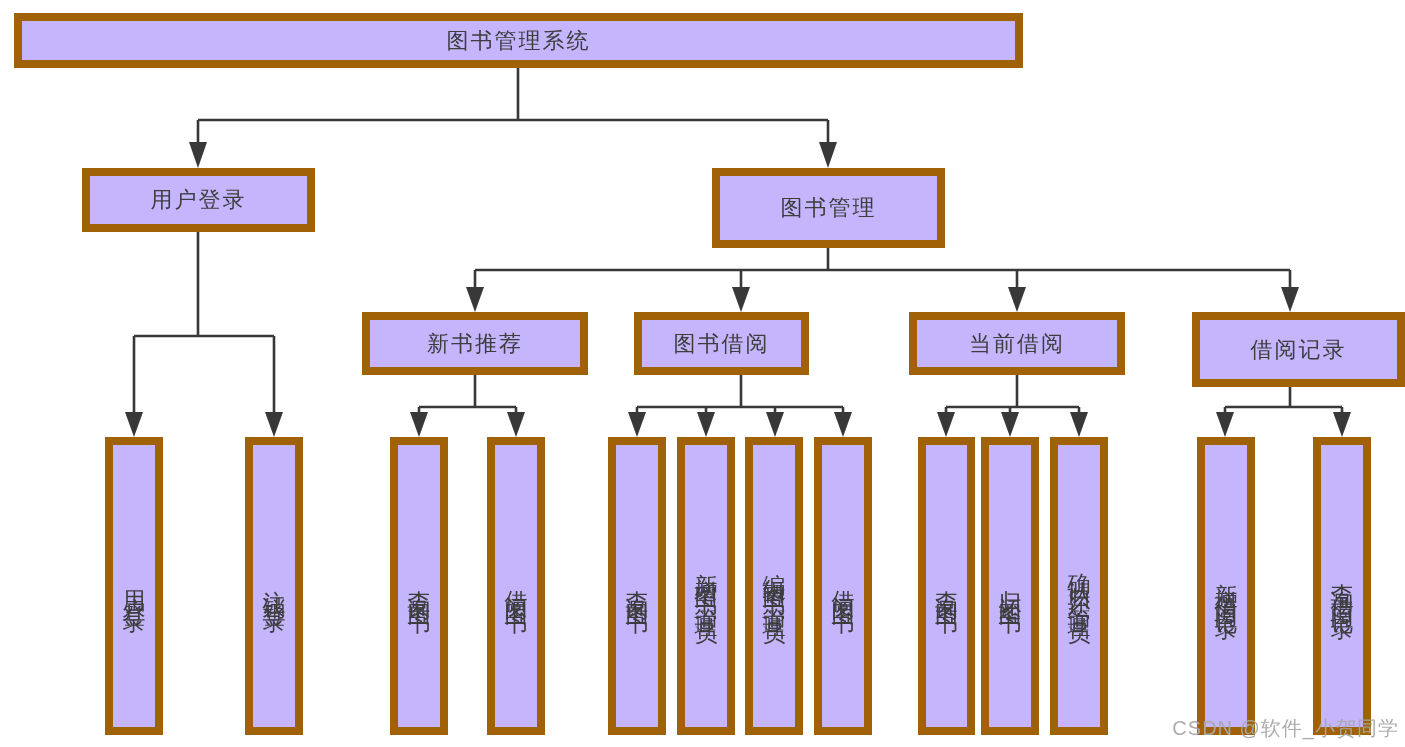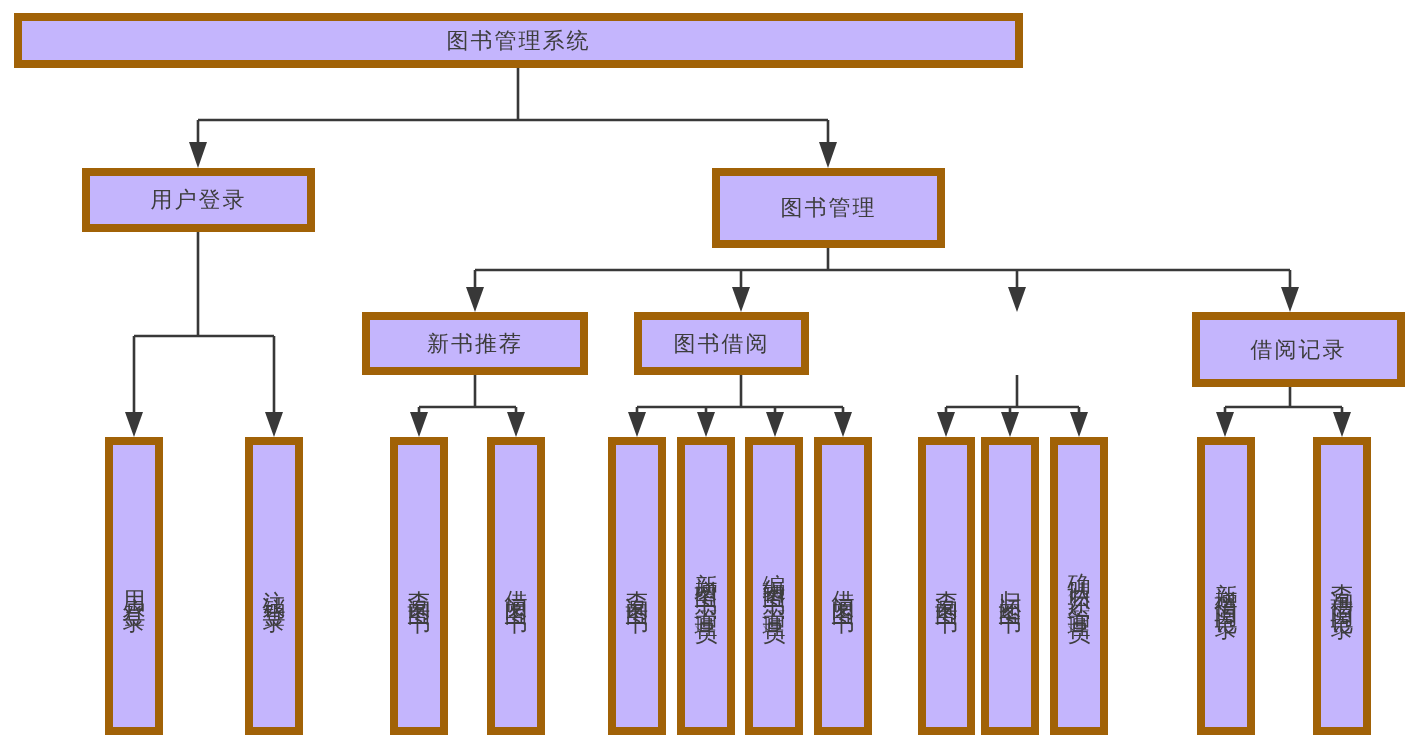--- a/index.html
+++ b/index.html
@@ -112,20 +112,23 @@
   <div class="node" style="left:712px; top:168px; width:233px; height:80px">
     <span class="label">图书管理</span>
   </div>
 
   <div class="node" style="left:362px; top:312px; width:226px; height:63px">
     <span class="label">新书推荐</span>
   </div>
   <div class="node" style="left:634px; top:312px; width:175px; height:63px">
     <span class="label">图书借阅</span>
   </div>
+  <div class="node" style="left:909px; top:312px; width:216px; height:63px">
+    <span class="label">当前借阅</span>
+  </div>
   <div class="node" style="left:1192px; top:312px; width:213px; height:75px">
     <span class="label">借阅记录</span>
   </div>
 
   <div class="node vnode" style="left:105px; top:437px; width:58px; height:298px">
     <span class="label">用户登录</span>
   </div>
   <div class="node vnode" style="left:245px; top:437px; width:58px; height:298px">
     <span class="label">注销登录</span>
   </div>
@@ -160,14 +163,15 @@
     <span class="label">确认归还（管理员）</span>
   </div>
 
   <div class="node vnode" style="left:1197px; top:437px; width:58px; height:298px">
     <span class="label">新增借阅记录</span>
   </div>
   <div class="node vnode" style="left:1313px; top:437px; width:58px; height:298px">
     <span class="label">查询借阅记录</span>
   </div>
 
+  <div class="watermark">CSDN @软件_小贺同学</div>
 
 </div>
 
 </body></html>

